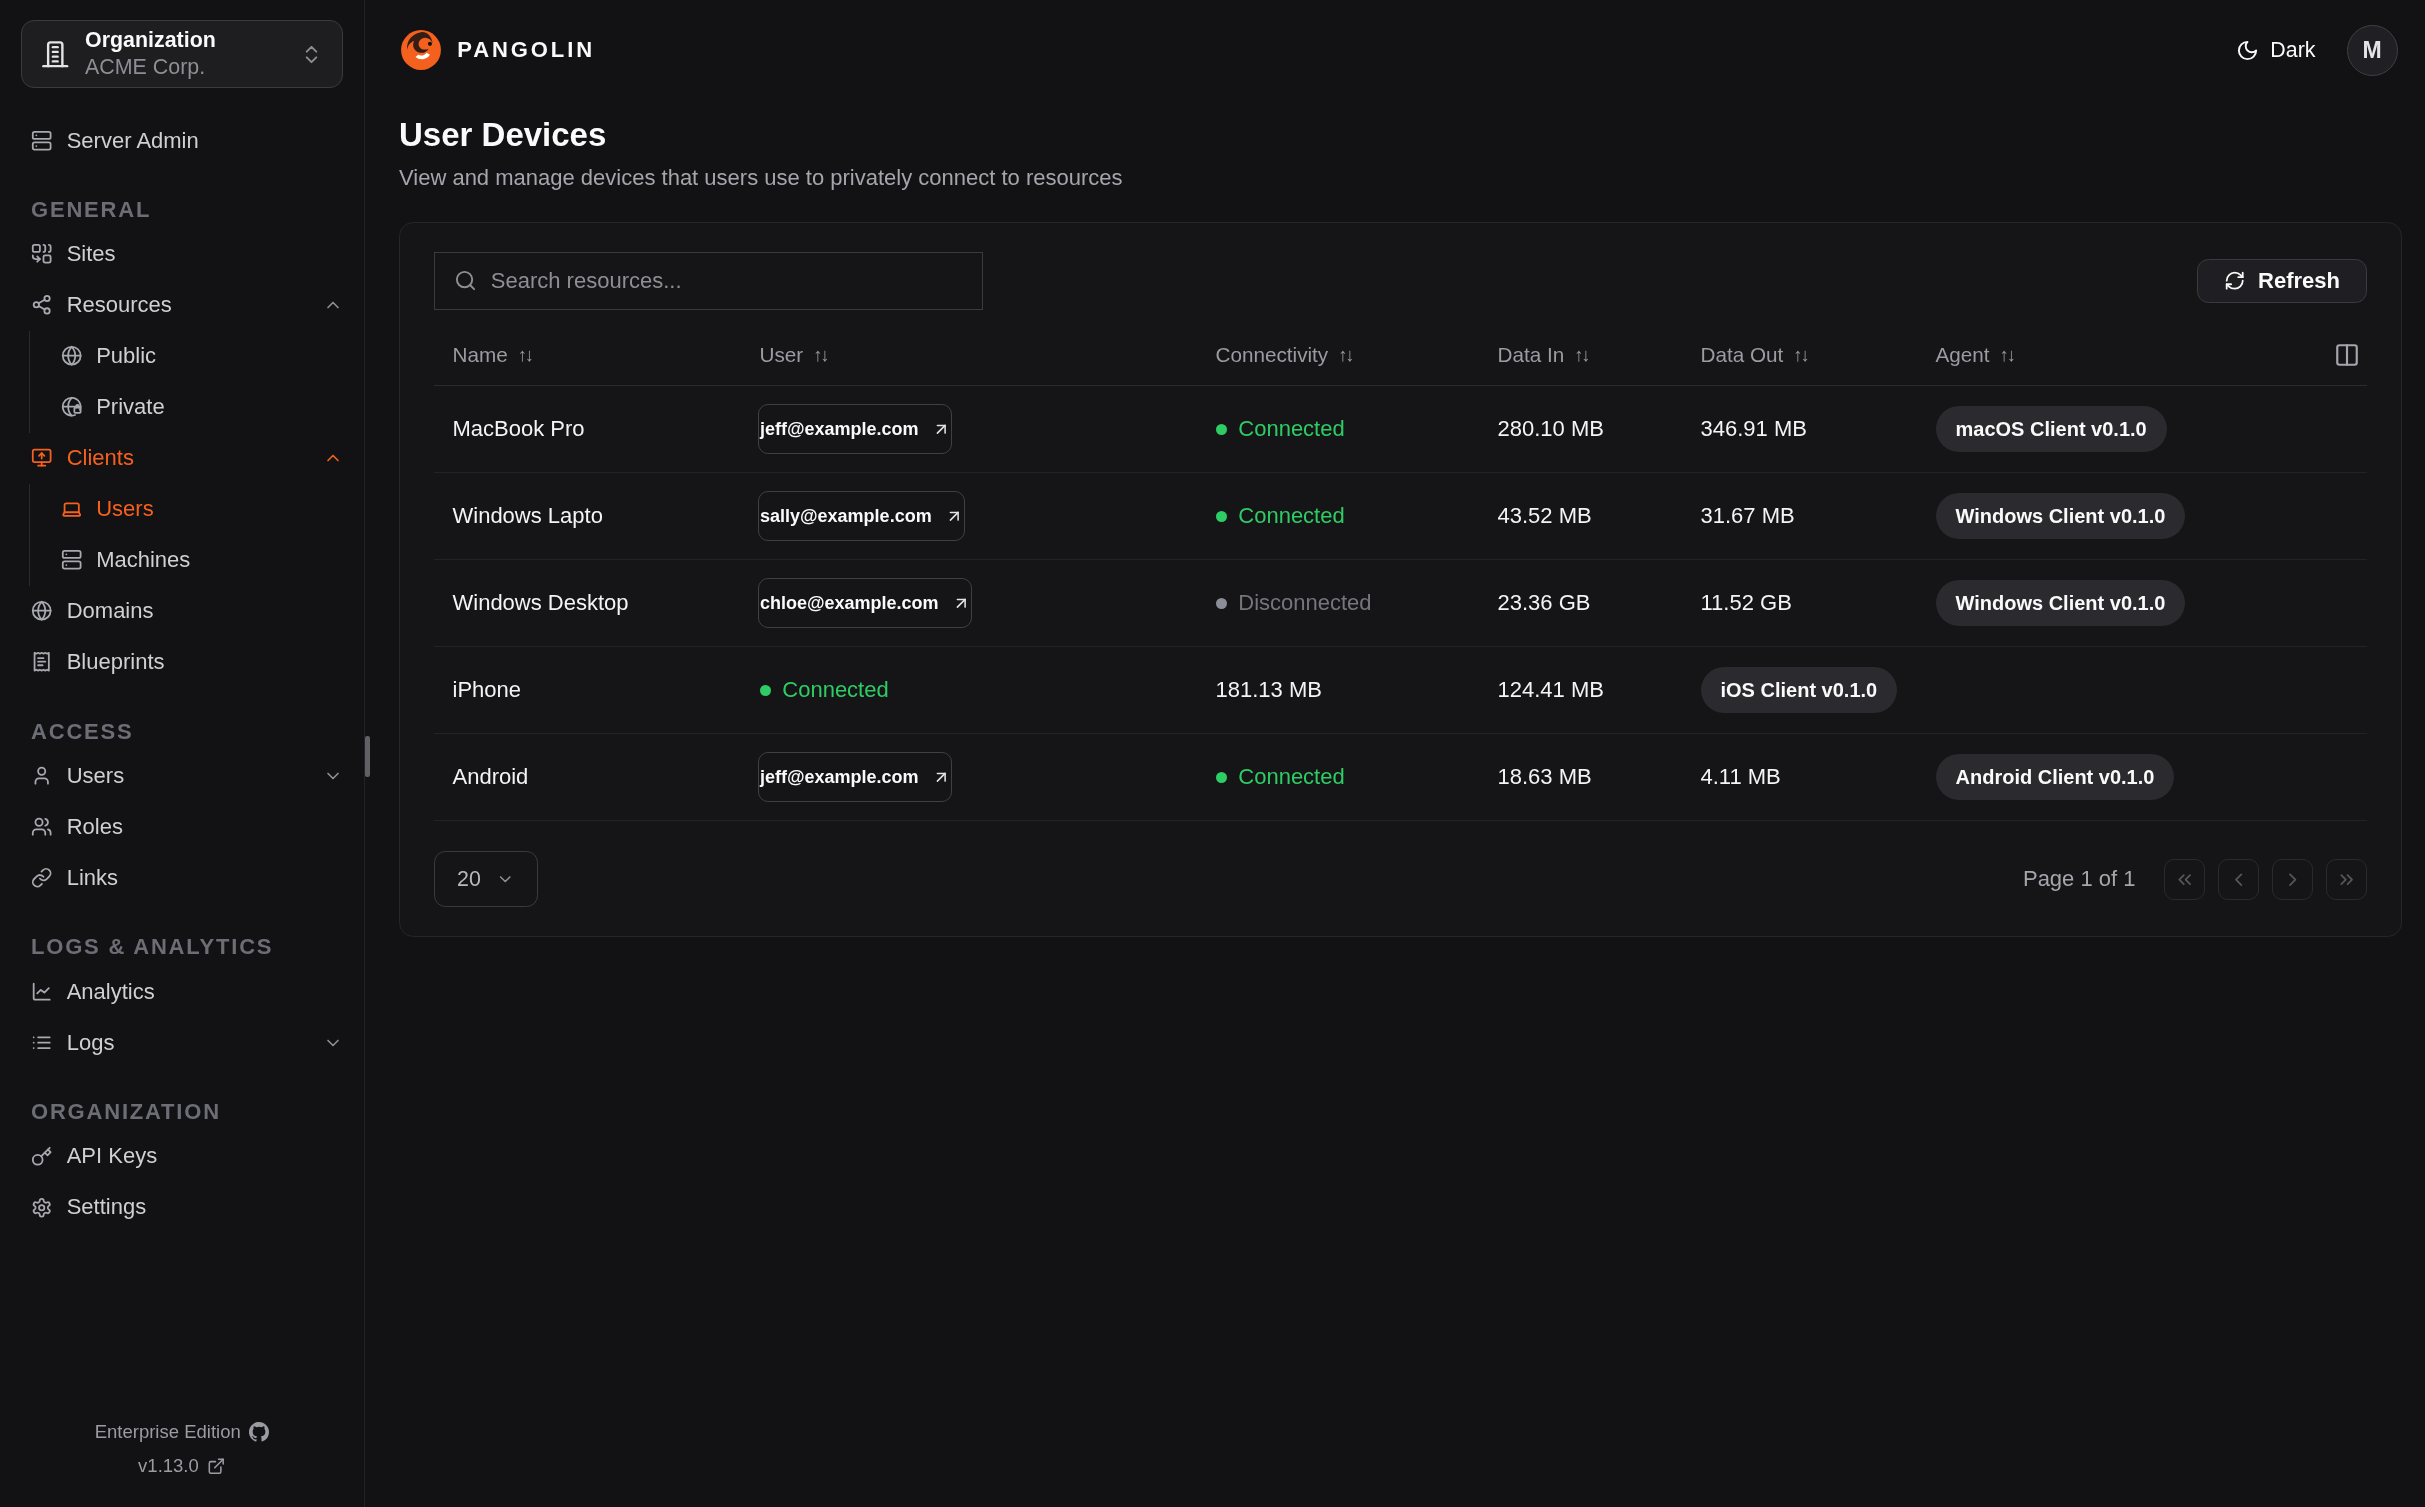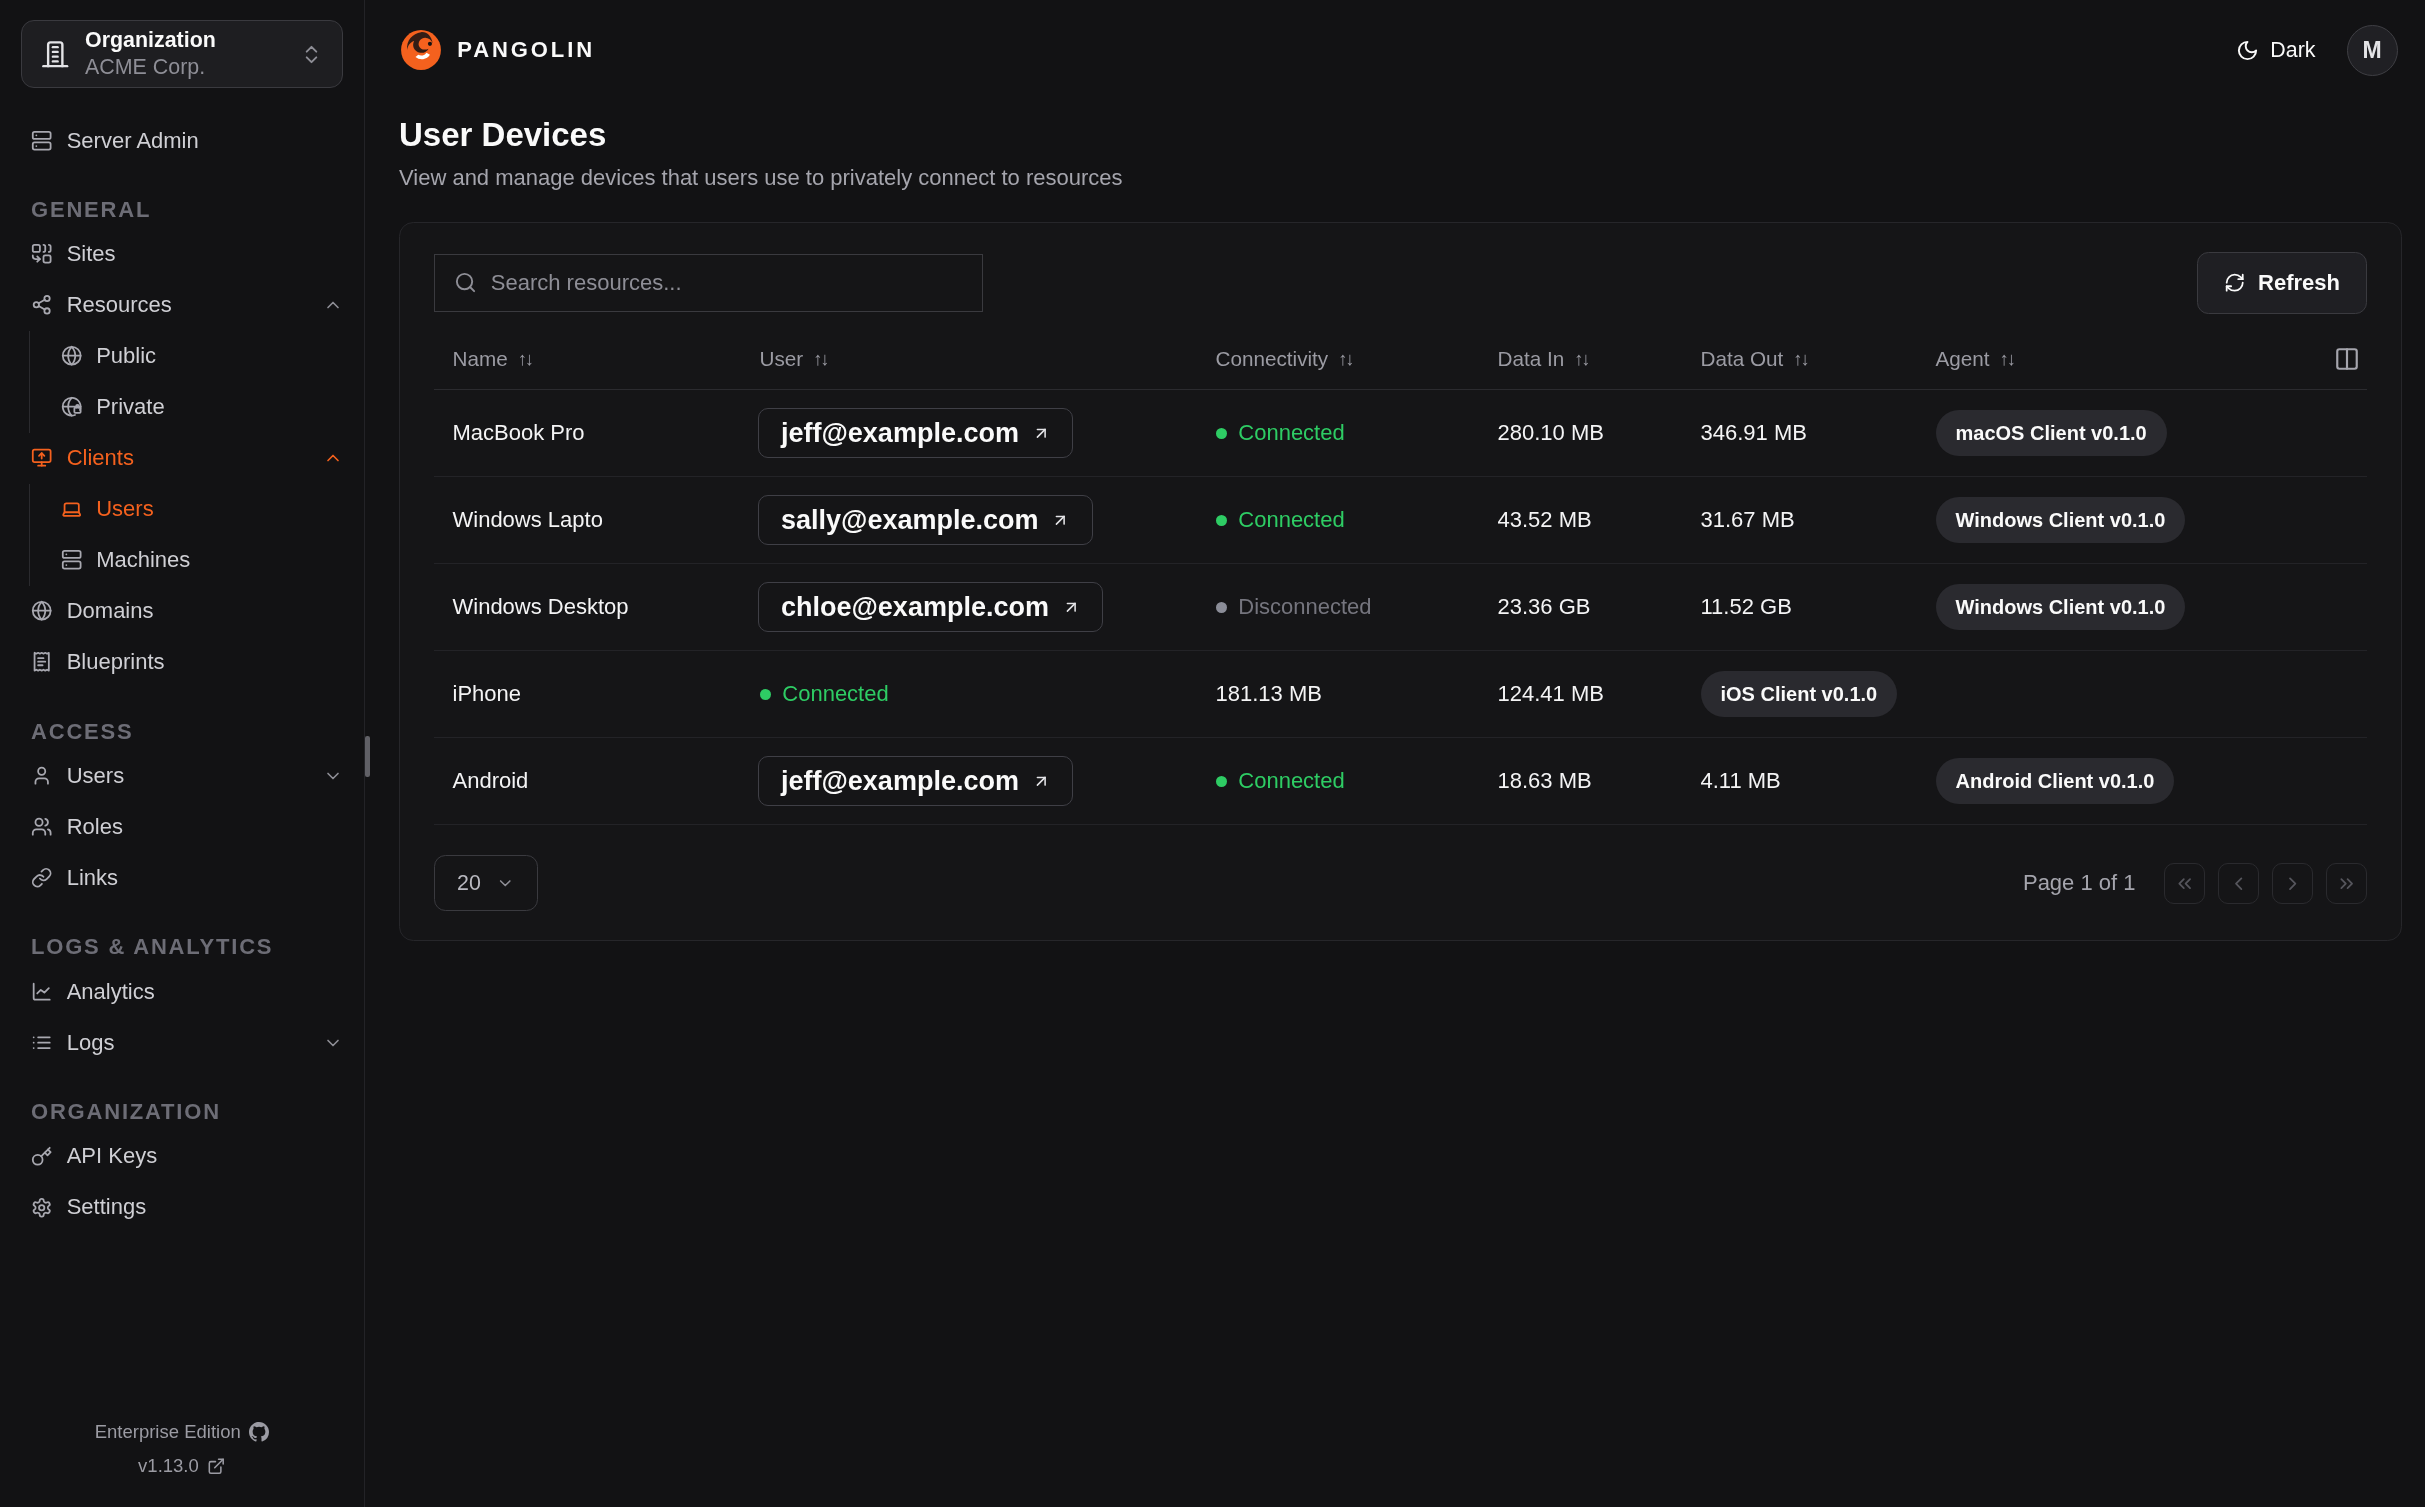--- a/index.html
+++ b/index.html
@@ -86,21 +86,21 @@
     width:549px; height:58px; border:1.4px solid #3a3a3f; border-radius:0;
     display:flex; align-items:center; gap:14.3px; padding:0 18.5px; background:transparent;
   }
   .search-box .sic { color:#8e8e96; flex:0 0 auto; }
   .search-box input {
     flex:1; background:transparent; border:none; outline:none;
     font-family:inherit; font-size:22px; color:#fafafa;
   }
   .search-box input::placeholder { color:#8e8e96; }
   .btn-refresh {
-    height:62px; padding:0 26px; border:1.4px solid #3a3a3f; border-radius:11.4px;
+    height:44px; padding:0 26px; border:1.4px solid #3a3a3f; border-radius:11.4px;
     background:#1f1f23; color:#fafafa; display:flex; align-items:center; gap:13px;
     font-size:22px; font-weight:600; cursor:pointer;
   }
 
   
   .trow {
     display:grid;
     grid-template-columns:307px 456px 282px 203px 235px 1fr;
     align-items:center;
   }
@@ -109,22 +109,22 @@
   .sort { font-size:18.5px; letter-spacing:-2.1px; color:#9b9ba3; }
   .th-agent { justify-content:flex-start; }
   .cols-btn { margin-left:auto; margin-right:7.1px; color:#a5a5ad; cursor:pointer; }
 
   .tr { height:87px; border-bottom:1.4px solid #232327; }
   .tr:last-of-type { border-bottom:none; }
   .td { padding-left:18.5px; font-size:22px; color:#f4f4f5; }
   .td-user { padding-left:17px; }
   .user-btn {
     display:inline-flex; align-items:center; gap:13px;
-    height:50px; padding:0 22px; border:1.4px solid #3f3f46; border-radius:10px;
-    background:transparent; color:#fafafa; font-size:27px; font-weight:600; cursor:pointer;
+    height:50px; padding:0 1px; border:1.4px solid #3f3f46; border-radius:10px;
+    background:transparent; color:#fafafa; font-size:18px; font-weight:600; cursor:pointer;
     font-family:inherit;
   }
   .user-btn .aic { color:#e4e4e7; }
   .conn { display:flex; align-items:center; gap:11.4px; font-size:22px; font-weight:500; color:#2ecc64; }
   .conn .dot { width:11.4px; height:11.4px; border-radius:50%; background:#2ecc64; }
   .tr.off .conn { color:#75757e; }
   .tr.off .conn .dot { background:#8b8d98; }
   .badge {
     display:inline-block; background:#2a2a2f; color:#fafafa;
     font-size:20px; font-weight:700; padding:11.4px 20px; border-radius:712px;

